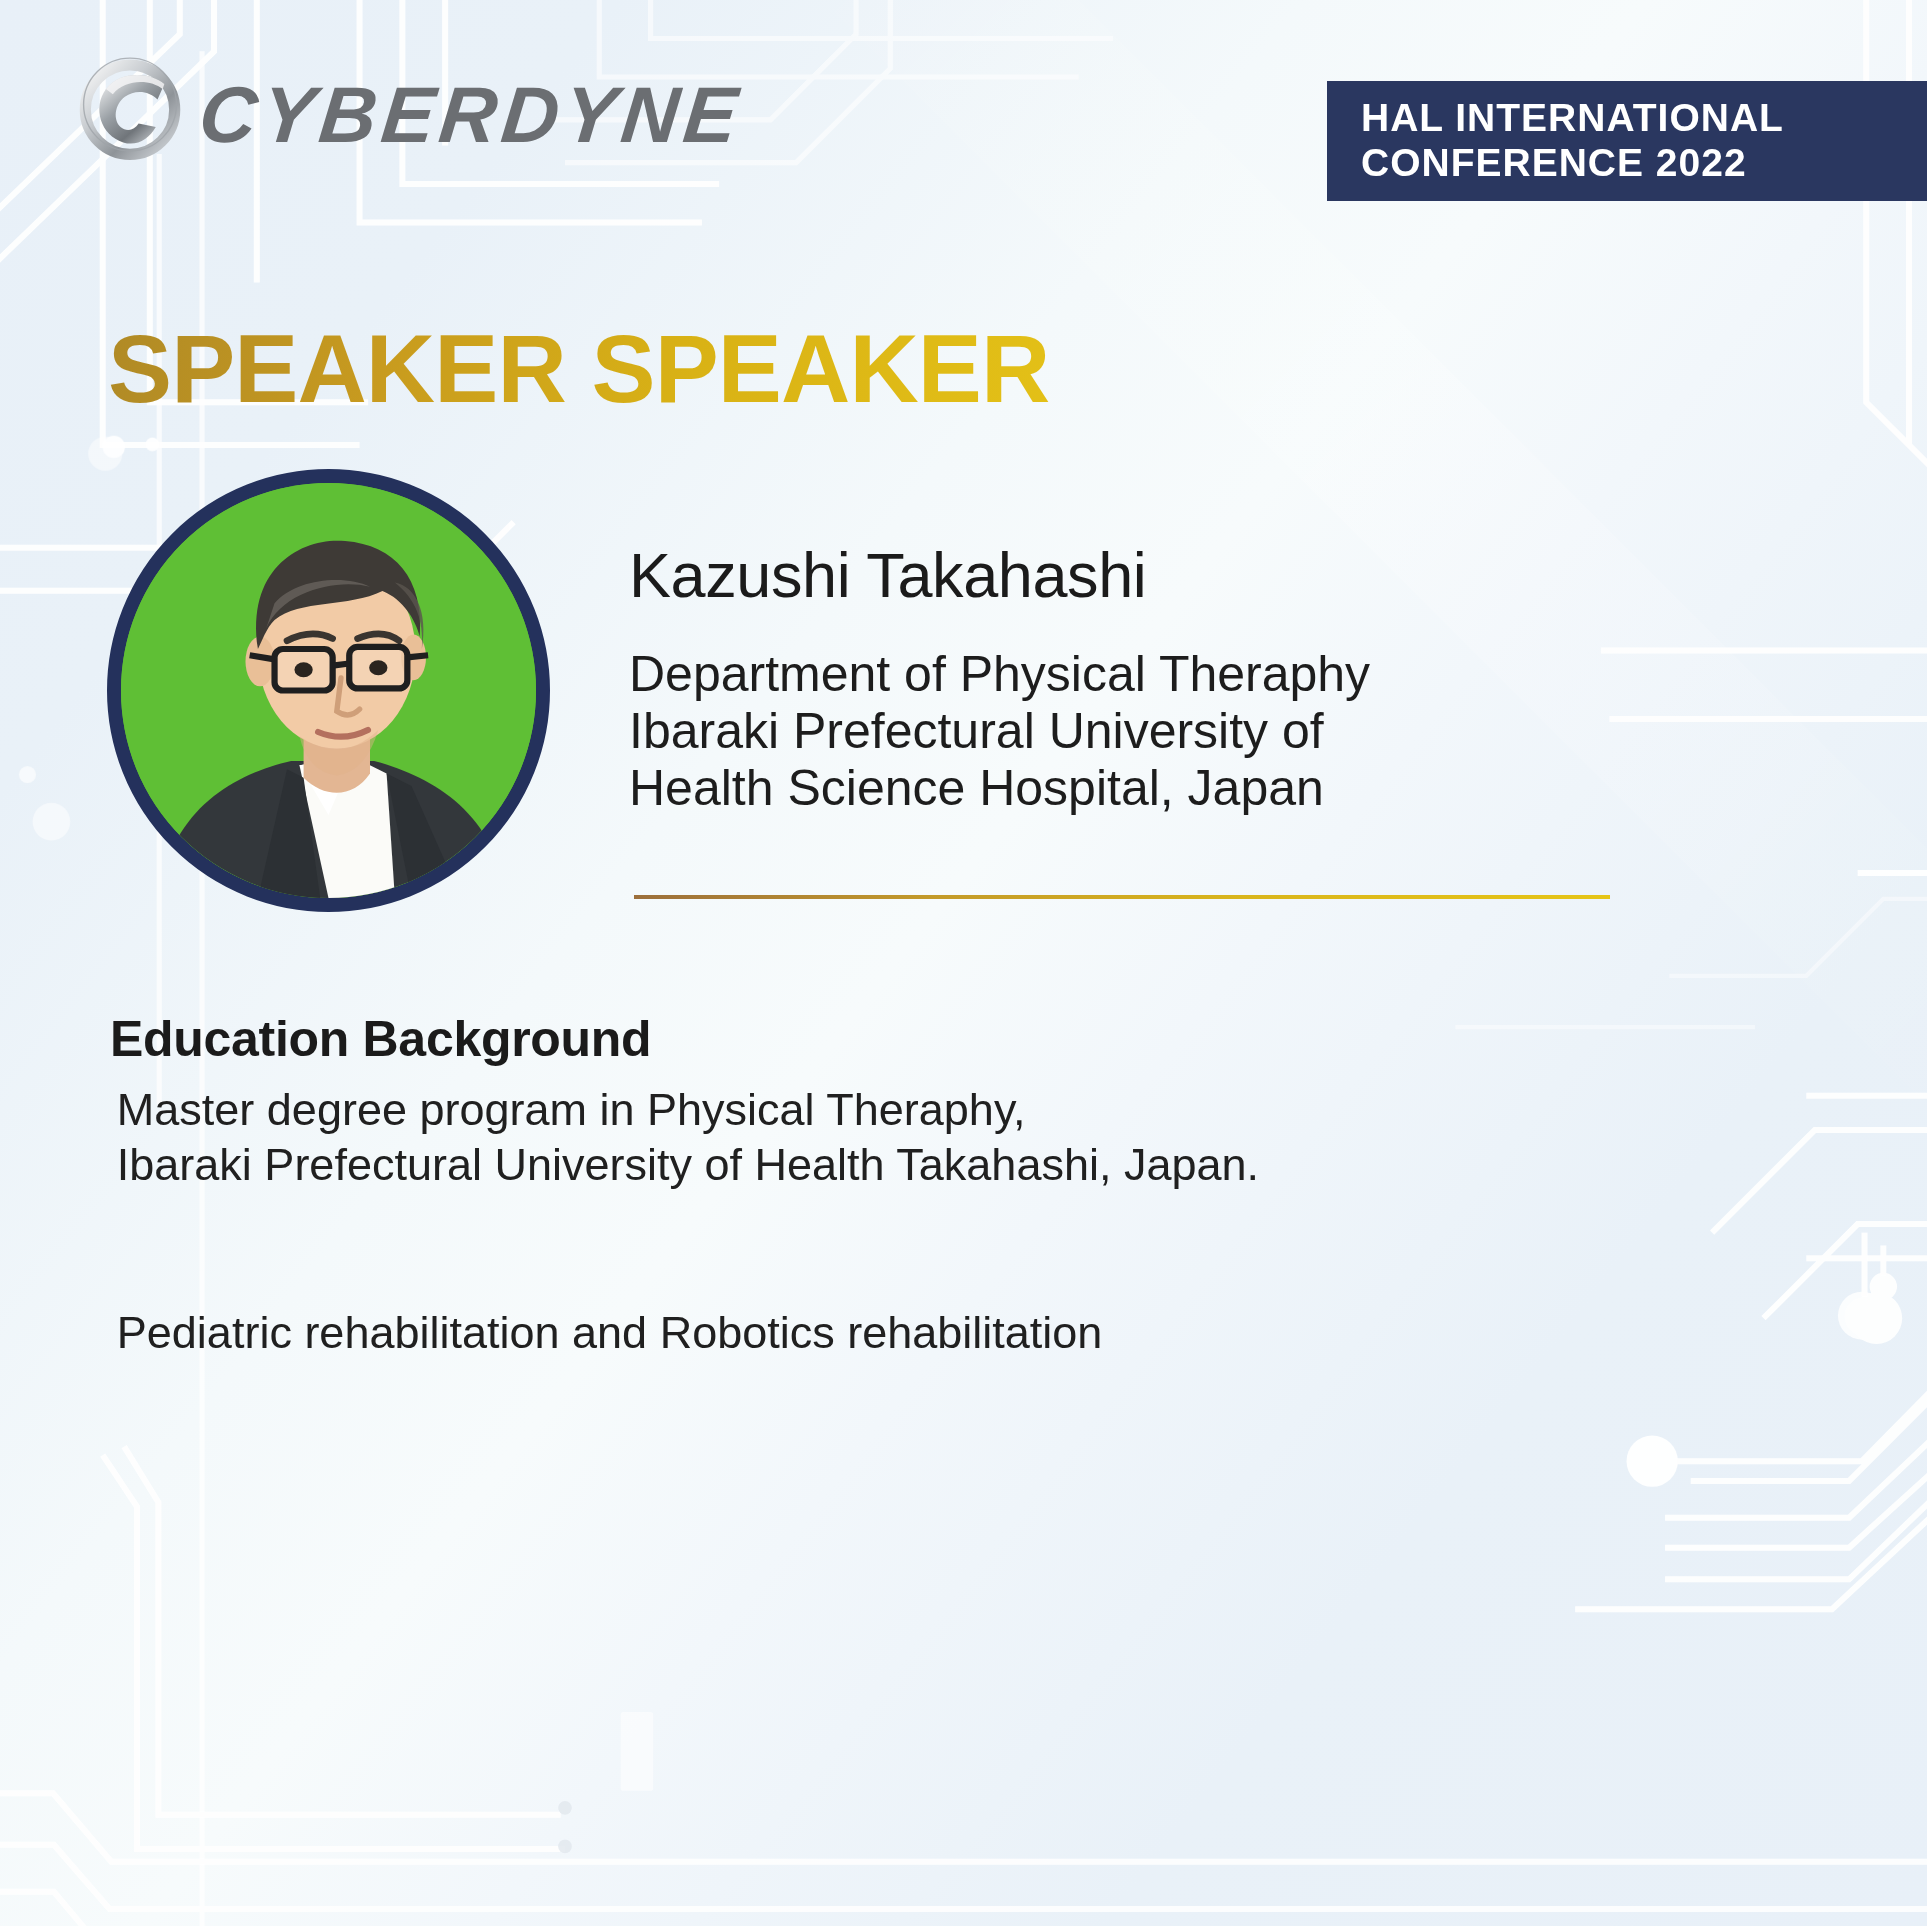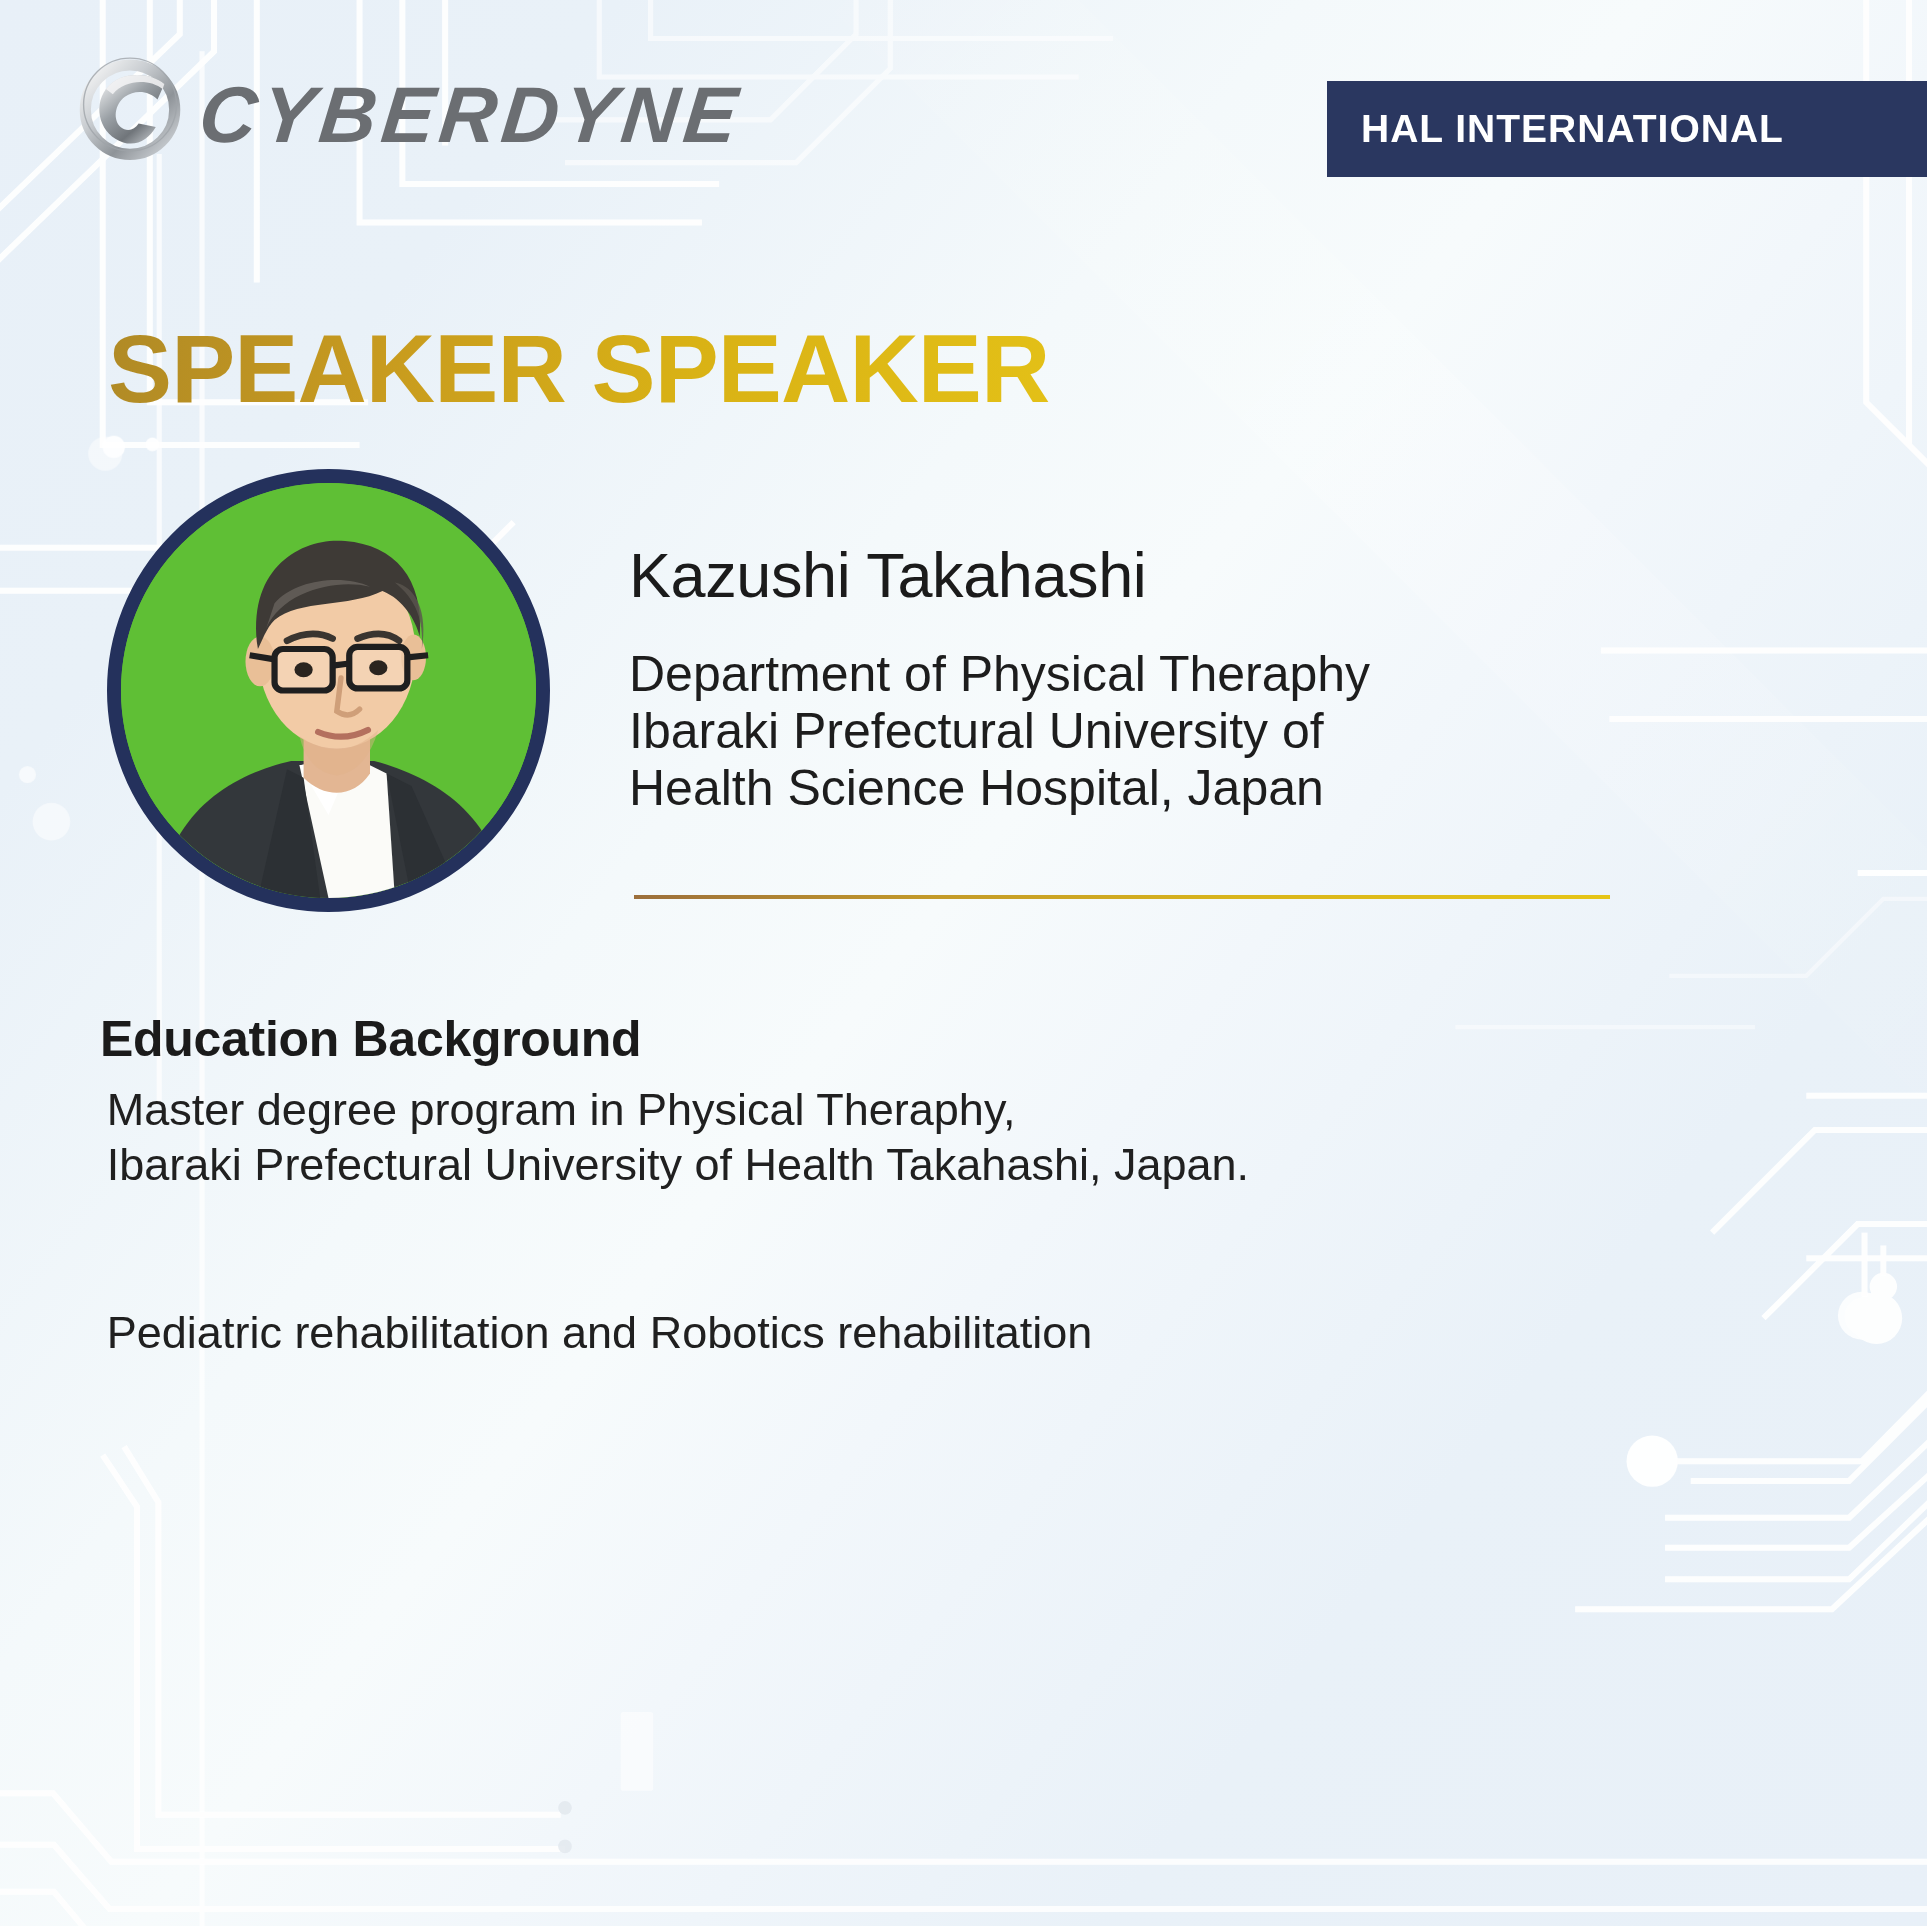--- a/index.html
+++ b/index.html
@@ -142,21 +142,21 @@
     left: 634px;
     top: 895px;
     width: 976px;
     height: 4.3px;
     background: linear-gradient(90deg, #9c6f3c 0%, #c39a2a 30%, #d9b51c 62%, #e6c516 100%);
   }
 
   
   .section {
     position: absolute;
-    left: 100px;
+    left: 110px;
     width: 1455px;
   }
   .section.edu  { top: 1014px; }
   .section.field{ top: 1306px; }
 
   .section h3 {
     margin: 0 0 19px 0;
     font-size: 50px;
     font-weight: 700;
     color: #1b1b1b;
@@ -306,20 +306,21 @@
                C 69 90, 60 92, 53 86
                C 44 78, 46 60, 58 51
                C 70 42, 86 44, 96 54 Z" fill="url(#cg)"></path>
       <path d="M 104 36 C 88 22, 52 20, 36 42 L 44 48 C 58 30, 88 30, 102 42 Z" fill="#f4f5f6" opacity="0.85"></path>
     </svg>
     <div class="logo-word">CYBERDYNE</div>
   </div>
 
   <div class="conf-banner">
     <div>HAL INTERNATIONAL</div>
+    <div>CONFERENCE 2022</div>
   </div>
 
   <div class="headline">SPEAKER SPEAKER</div>
 
   <div class="portrait">
     <svg viewBox="0 0 200 200">
       <rect x="0" y="0" width="200" height="200" fill="#5fbf35"></rect>
 
       <path d="M 18 200 C 24 156, 56 140, 82 134 L 122 134 C 152 142, 180 160, 186 200 Z" fill="#33373b"></path>
 

